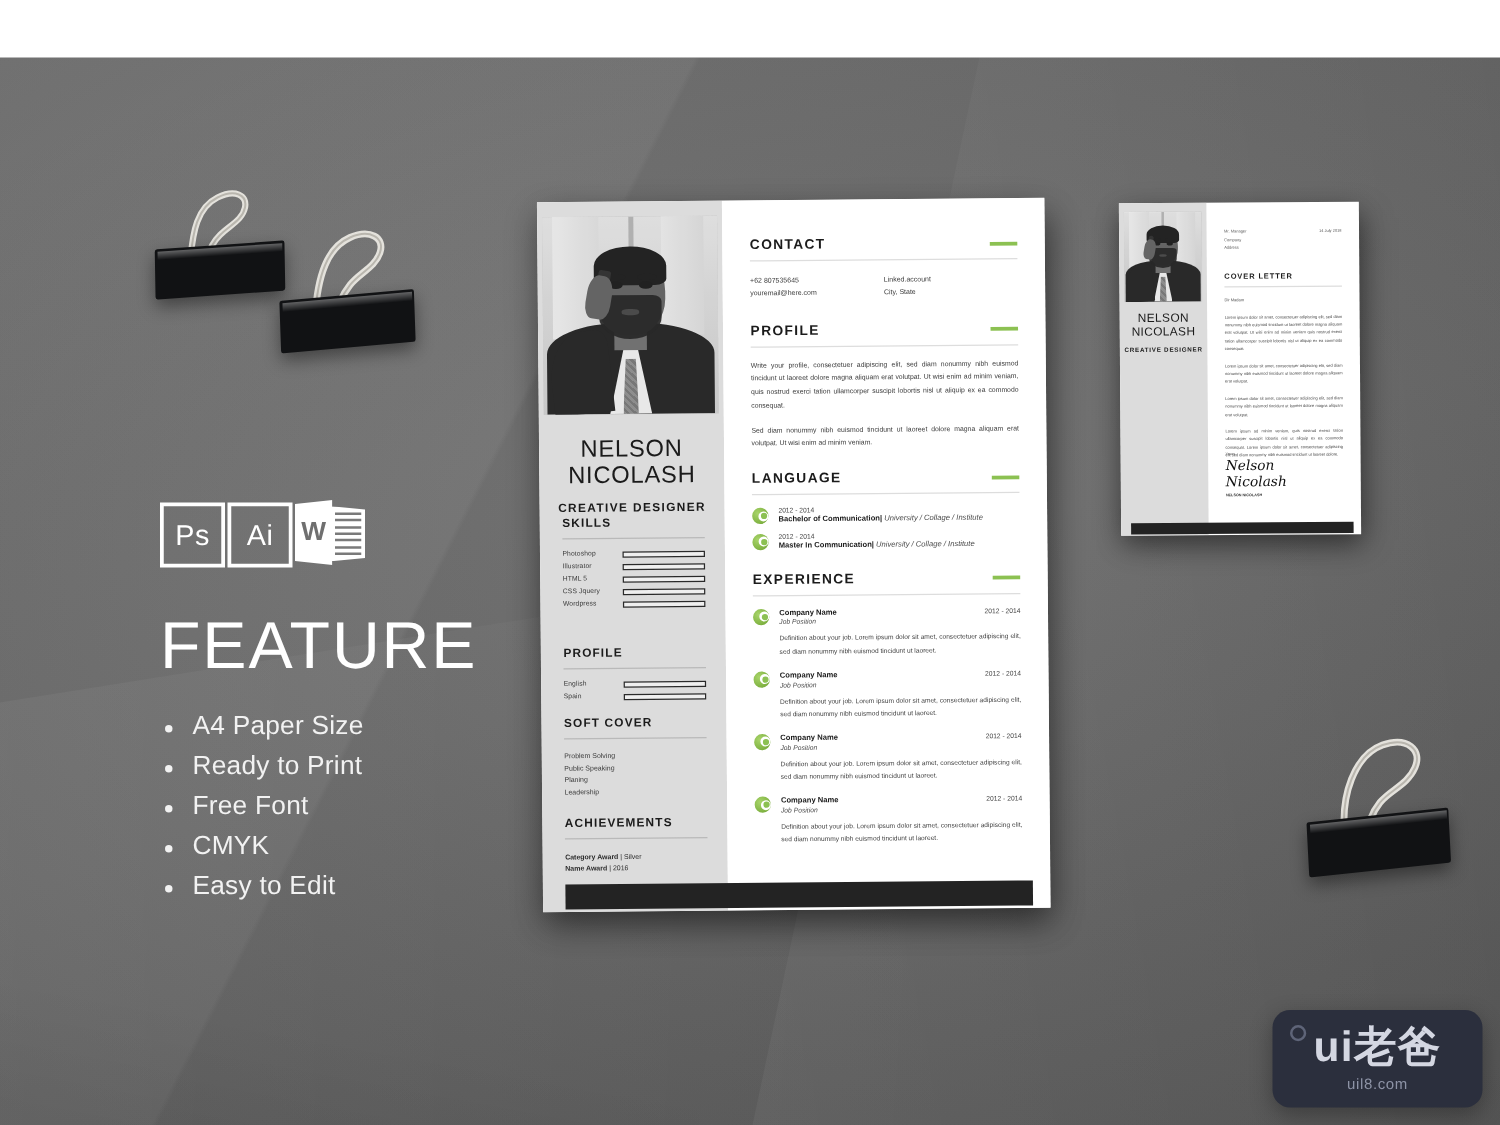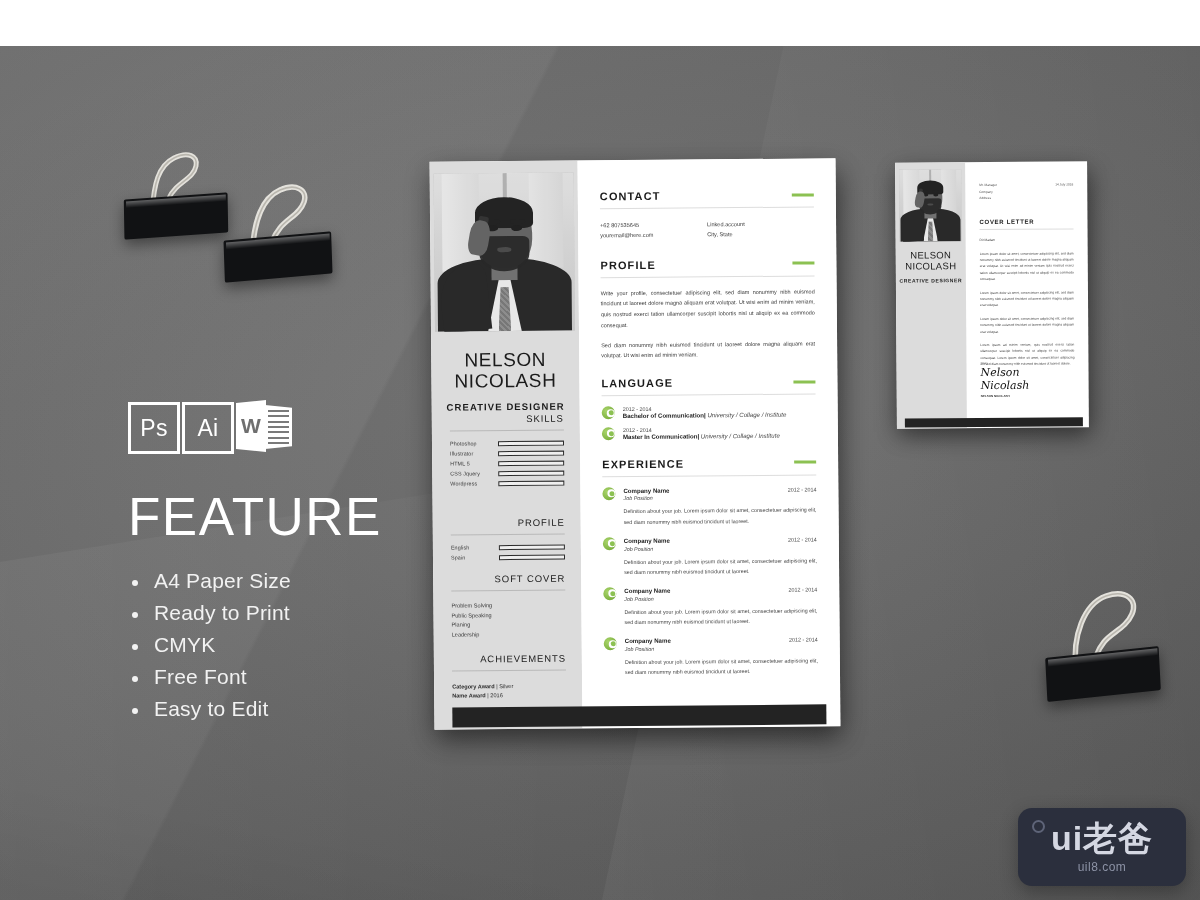--- a/index.html
+++ b/index.html
@@ -101,21 +101,21 @@
     overflow: hidden;
     transform: rotate(-0.5deg);
   }
   .r-left { position:absolute; left:0; top:0; width:148px; height:100%; background:#dcdcdc; }
   .r-photo { position:absolute; left:4px; top:12px; width:140px; height:158px; overflow:hidden; background:#c9c9c9; }
   .r-name { position:absolute; left:0; top:188px; width:148px; text-align:center; color:#1b1b1b; }
   .r-name .n1 { font-size:19px; font-weight:400; letter-spacing:.6px; line-height:1.12; }
   .r-name .role { margin-top:9px; font-size:9.5px; font-weight:700; letter-spacing:1.1px; }
 
   .sb-sec { position:absolute; left:18px; width:114px; }
-  .sb-title { font-size:9.5px; font-weight:400; letter-spacing:.9px; color:#1b1b1b;text-align:right; }
+  .sb-title { font-size:9.5px; font-weight:700; letter-spacing:.9px; color:#1b1b1b; }
   .sb-rule { margin-top:6px; height:1px; background:#b9b9b9; }
   .bar-row { display:flex; align-items:center; gap:6px; margin-top:4px; }
   .bar-lbl { width:42px; font-size:5.4px; color:#3a3a3a; letter-spacing:.1px; }
   .bar-track { flex:1; height:5px; border:1px solid #2a2a2a; background:#efefef; }
   .bar-fill { height:100%; background:#1d1d1d; }
   .sk-list { margin-top:10px; }
   .sk-list li { list-style:none; font-size:5.6px; color:#3a3a3a; line-height:1.72; }
   .ach { margin-top:11px; font-size:5.6px; color:#2a2a2a; line-height:1.62; }
   .ach b { font-weight:700; }
 
@@ -284,22 +284,22 @@
             <i></i>
         </div>
       </div>
     </div>
 
     <h1>FEATURE</h1>
 
     <ul>
       <li>A4 Paper Size</li>
       <li>Ready to Print</li>
+      <li>Free Font</li>
       <li>CMYK</li>
-      <li>Free Font</li>
       <li>Easy to Edit</li>
     </ul>
   </div>
 
   <div class="doc-shadow" style="left:440px; top:176px; width:400px; height:560px;"></div>
 
   <div class="resume">
     <div class="r-left">
 
       <div class="r-photo">

